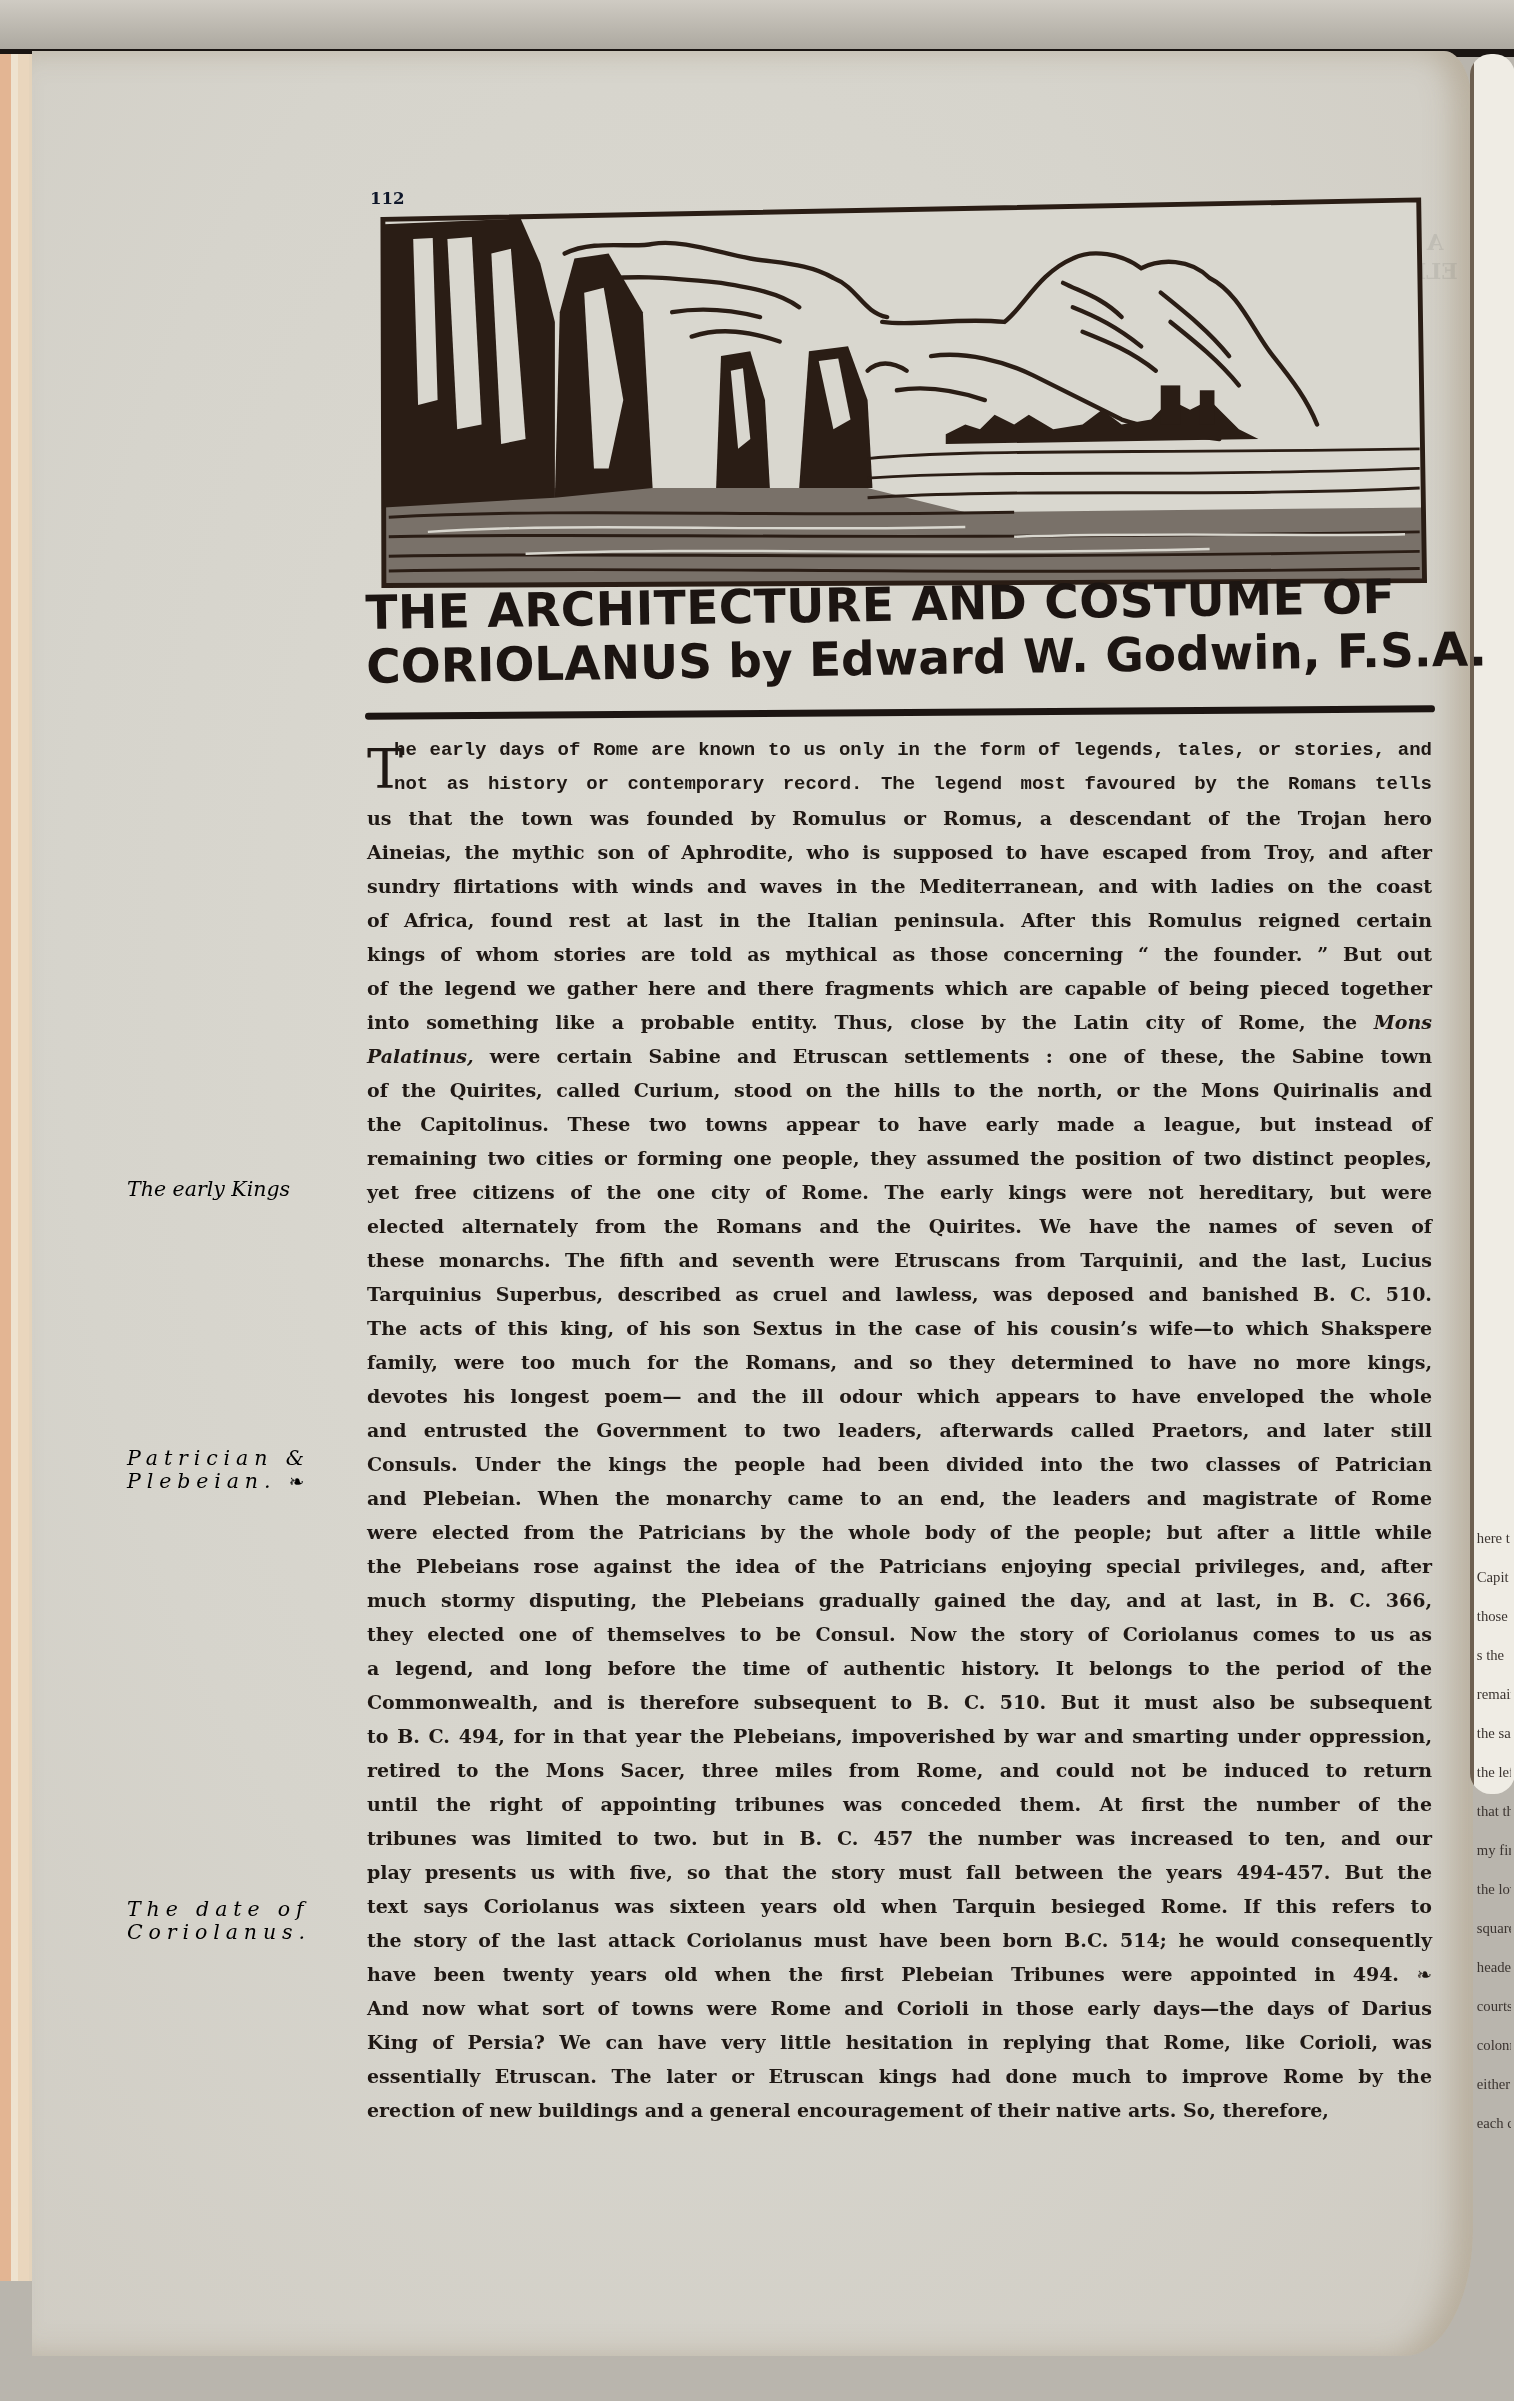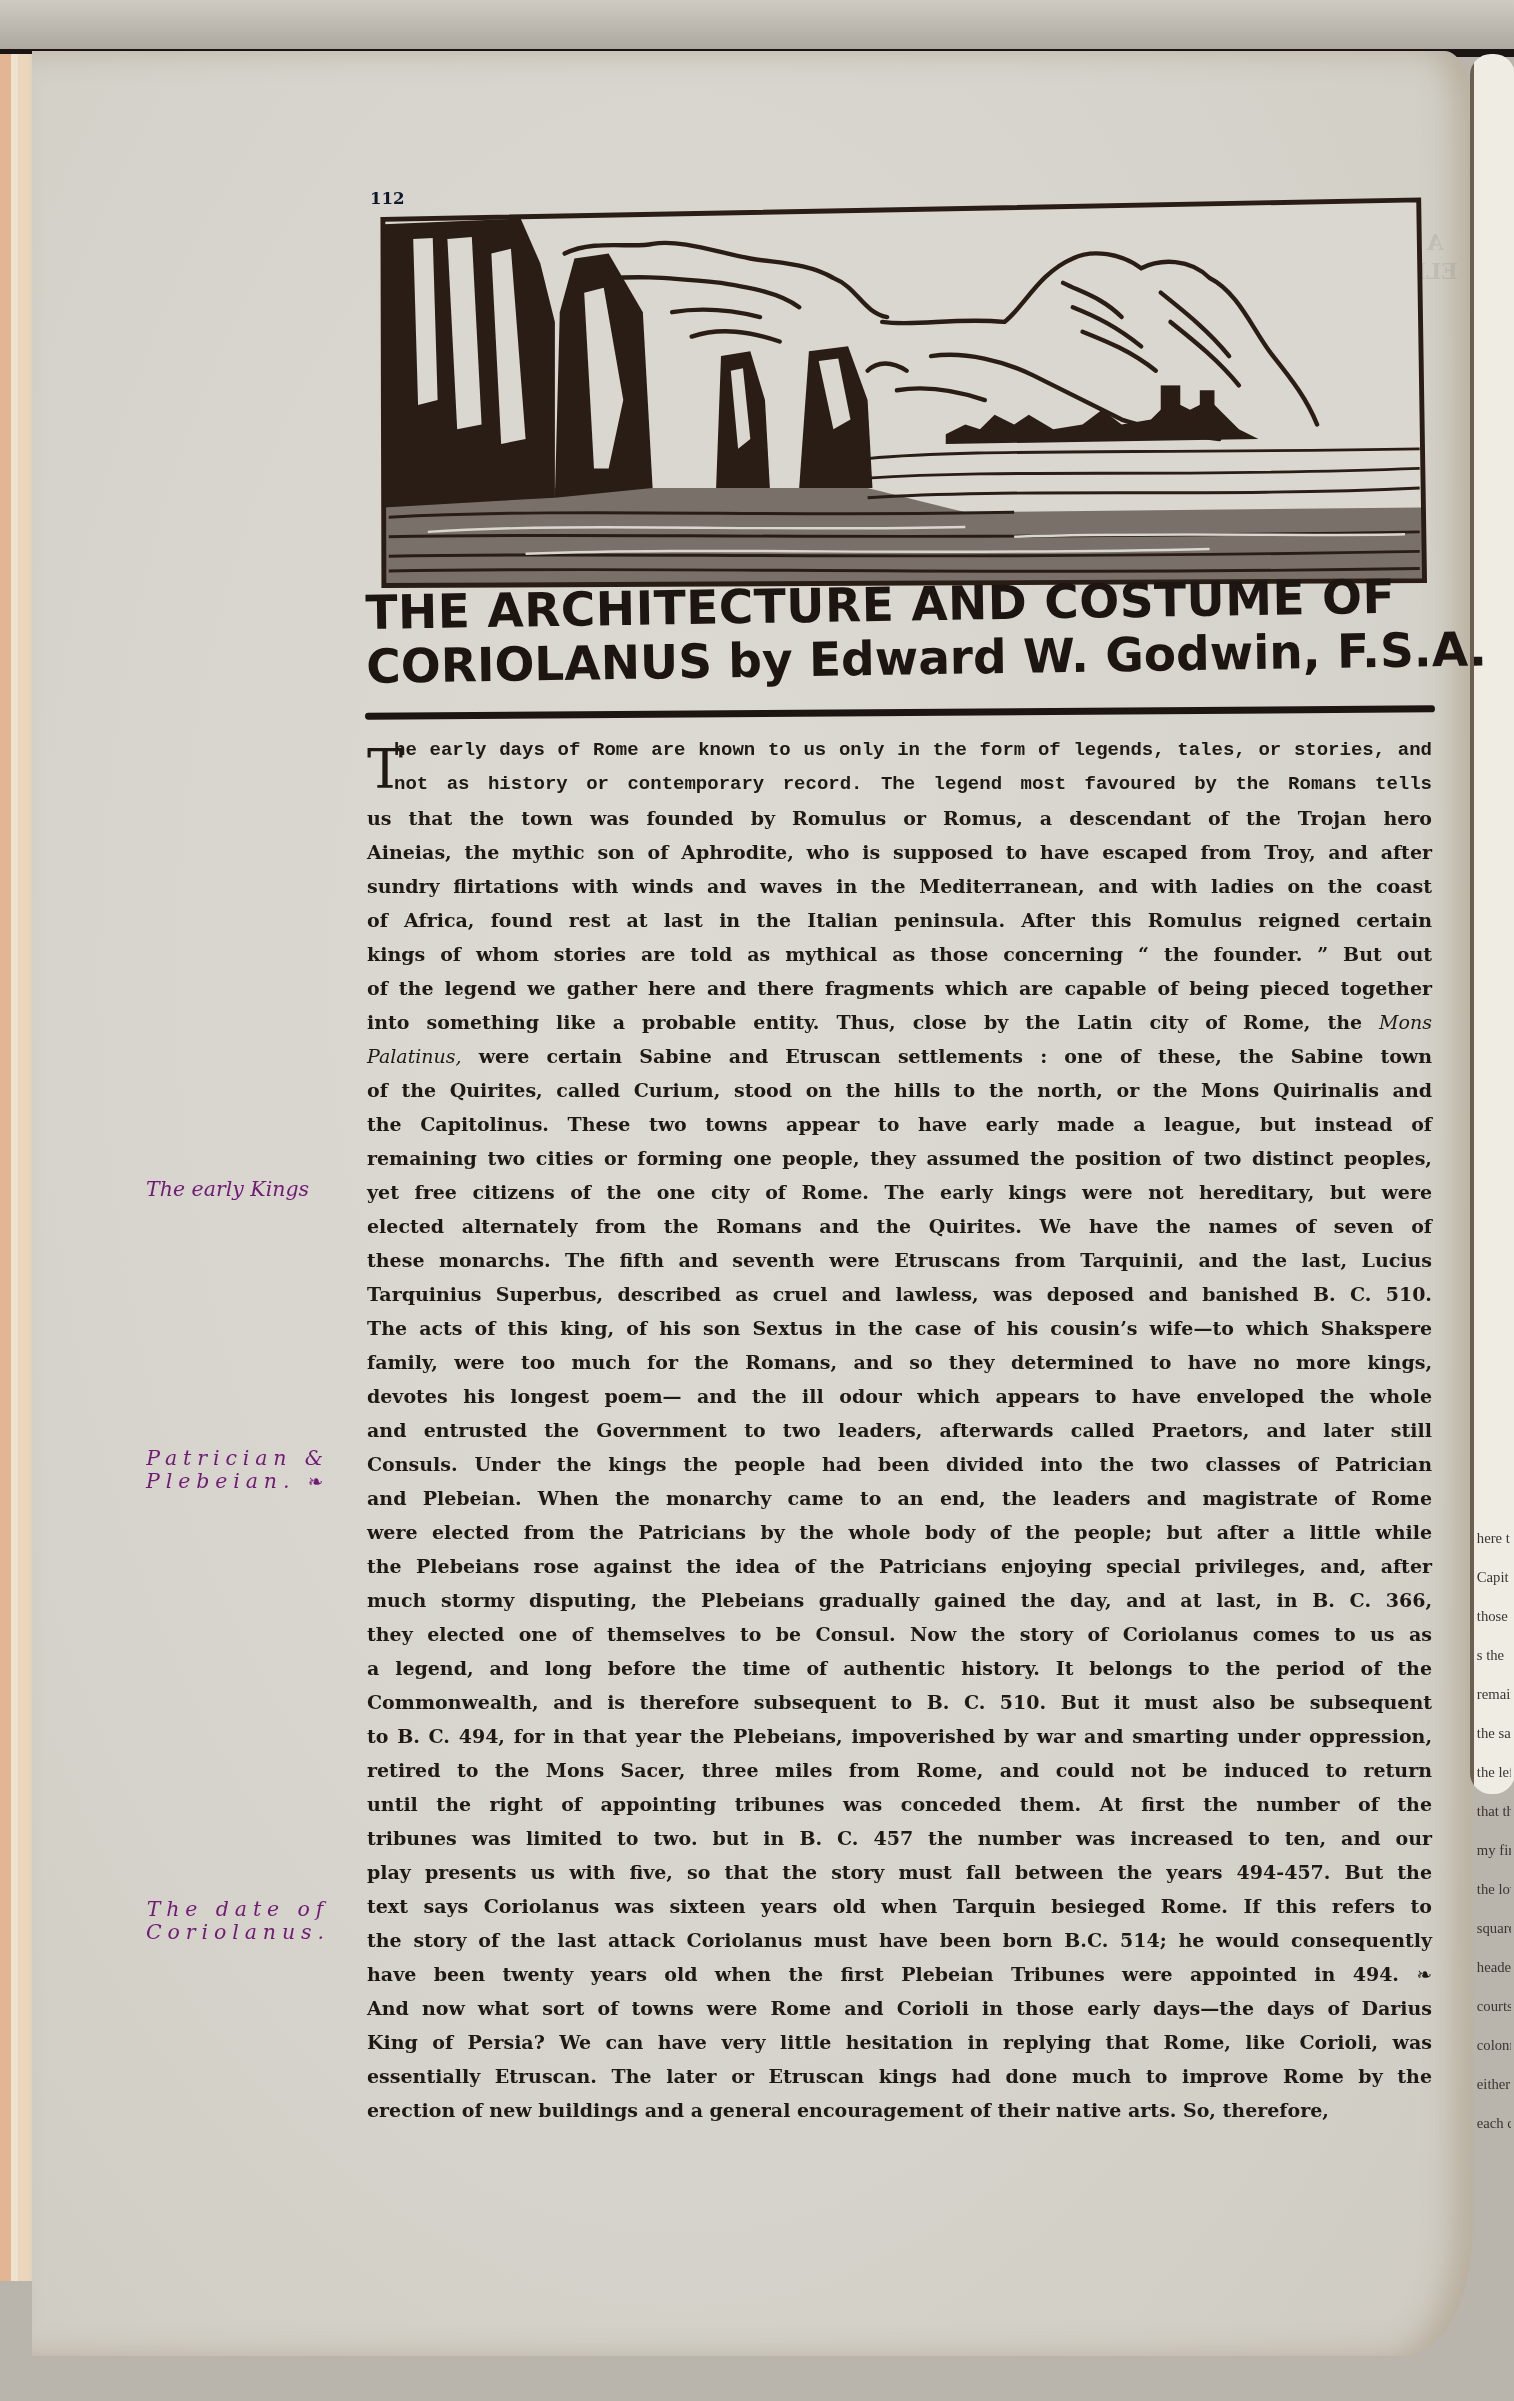--- a/index.html
+++ b/index.html
@@ -74,26 +74,26 @@
     display: block; white-space: nowrap; text-align: justify; text-align-last: justify;
     height: 34px;
   }
   .body-text .ln.indent { padding-left: 27px; font-family: Liberation Mono, monospace; }
   .body-text .ln.last { text-align-last: left; }
   .dropcap {
     position: absolute; left: 367px; top: 743px;
     font-family: "DejaVu Serif", serif; font-size: 54px; font-weight: normal;
     color: #1f1814; line-height: 54px;
   }
-  .it { font-style: italic; font-weight: normal; }
+  .it { font-style: italic; font-weight: bold; }
   .leaf { font-family: "DejaVu Sans", sans-serif; font-size: 18.6px; }
   .margin-note {
-    position: absolute; left: 146px;
+    position: absolute; left: 127px;
     font-family: "DejaVu Serif", serif; font-style: italic; font-size: 20.5px;
-    color: #701a75; line-height: 22.5px; text-align: center;
+    color: #000000; line-height: 22.5px;
   }
   .margin-note.spaced { letter-spacing: 5.9px; }
 </style>
 </head>
 <body>
 
 <div class="backdrop-top"></div>
 <div class="binding-edge"></div>
 <div class="page-stack"></div>
 

